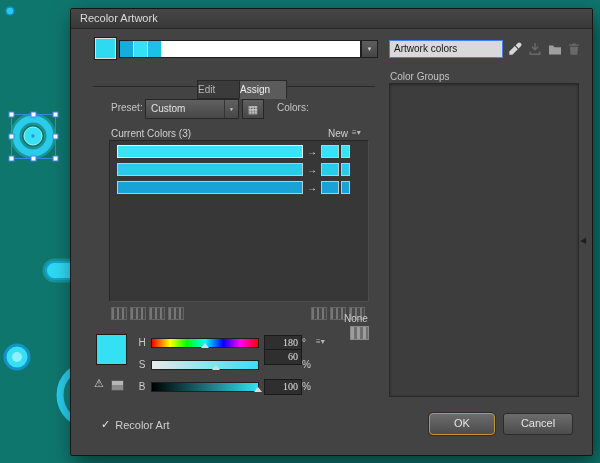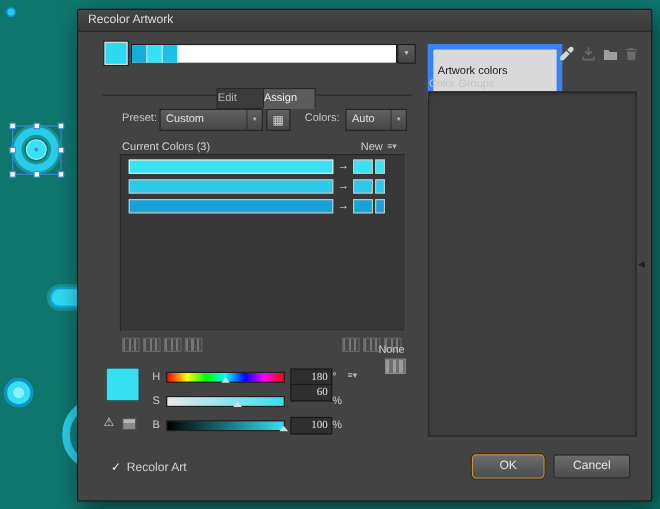--- a/index.html
+++ b/index.html
@@ -26,21 +26,21 @@
     background:linear-gradient(#474747,#383838);
     border-bottom:1px solid #262626;
     line-height:19px; padding-left:9px; color:#dcdcdc; font-size:11px;
   }
 
   
   .main-swatch { left:24px; top:29px; width:19px; height:19px; border:1px solid #dfdfdf; box-shadow:0 0 0 1px #1e1e1e; }
   .color-strip { left:48px; top:31px; width:240px; height:16px; background:#ffffff; border:1px solid #1e1e1e; display:flex; }
   .strip-sw { width:13px; height:100%; border-right:1px solid #e8e8e8; }
   .strip-arrow-btn { left:290px; top:31px; width:15px; height:16px; background:linear-gradient(#5e5e5e,#454545); border:1px solid #1e1e1e; color:#cfcfcf; font-size:6px; display:flex; align-items:center; justify-content:center; }
-  .aw-field { left:318px; top:31px; width:104px; height:16px; background:#d9d9d9; border:5px solid #3b82f6; color:#161616; line-height:16px; padding:12px 4px; }
+  .aw-field { left:318px; top:31px; width:104px; height:16px; background:#d9d9d9; border:1px solid #3b82f6; color:#161616; line-height:16px; padding:0 4px; }
   .icon-btn { top:32px; width:15px; height:15px; display:flex; align-items:center; justify-content:center; }
   .ib-eyedropper { left:436px; } .ib-save { left:456px; } .ib-folder { left:476px; } .ib-trash { left:495px; }
 
   
   .tab-baseline { left:22px; top:77px; width:282px; height:1px; background:#292929; }
   .tab { top:60px; height:17px; line-height:17px; text-align:left; border:1px solid #282828; z-index:2;margin-top:11px; }
   .tab-edit { left:126px; width:42px; background:#3b3b3b; color:#b4b4b4; }
   .tab-assign { left:168px; width:46px; background:#5b5b5b; color:#efefef; border-bottom-color:#5b5b5b; }
 
   
@@ -188,24 +188,20 @@
 
     <div class="abs lbl preset-label">Preset:</div>
     <div class="abs dd preset-dd">
       <span class="dd-val">Custom</span>
       <span class="dd-arrow">▼</span>
     </div>
     <div class="abs grid-btn">
       <span>▦</span>
     </div>
     <div class="abs lbl colors-label">Colors:</div>
-    <div class="abs dd colors-dd">
-      <span class="dd-val">Auto</span>
-      <span class="dd-arrow">▼</span>
-    </div>
 
     <div class="abs cur-header">Current Colors (3)</div>
     <div class="abs new-header">New</div>
     <div class="abs mini-menu list-menu">
       <span>≡</span><span>▾</span>
     </div>
     <div class="abs colors-list"></div>
 
     <div class="abs color-row row-1">
       <span class="cur-bar" style="background: rgb(56, 227, 245);"></span>

